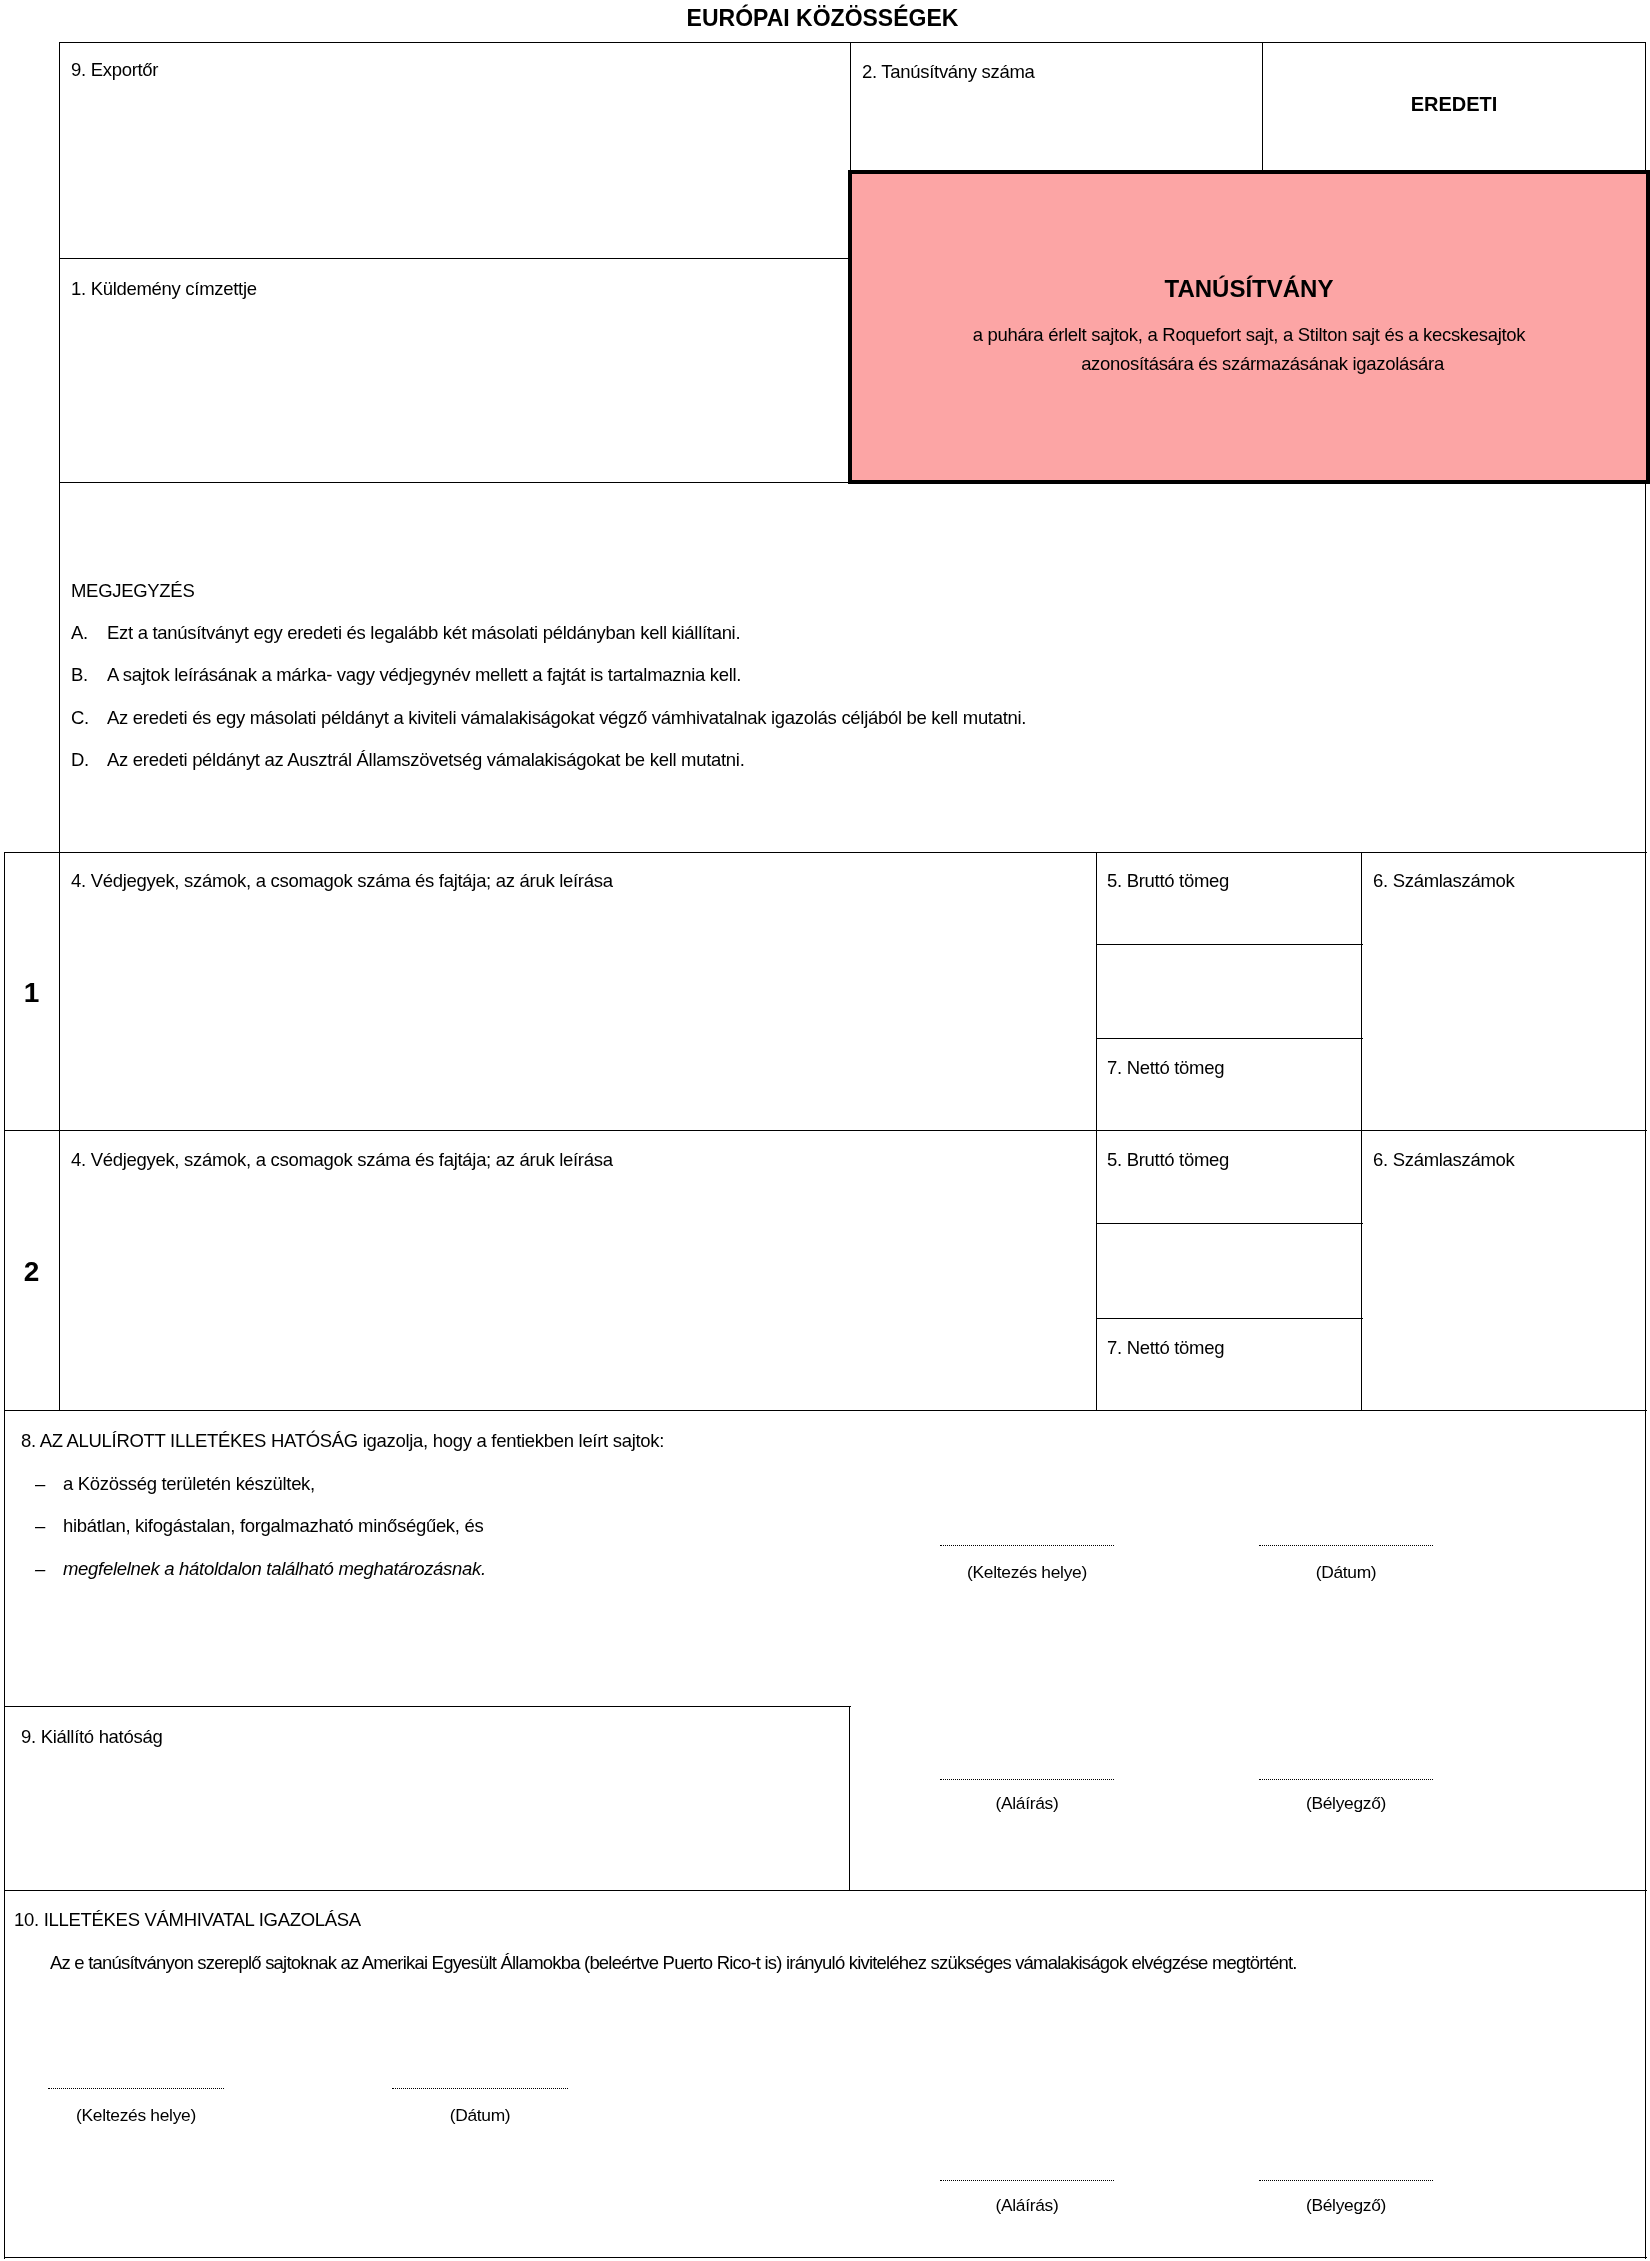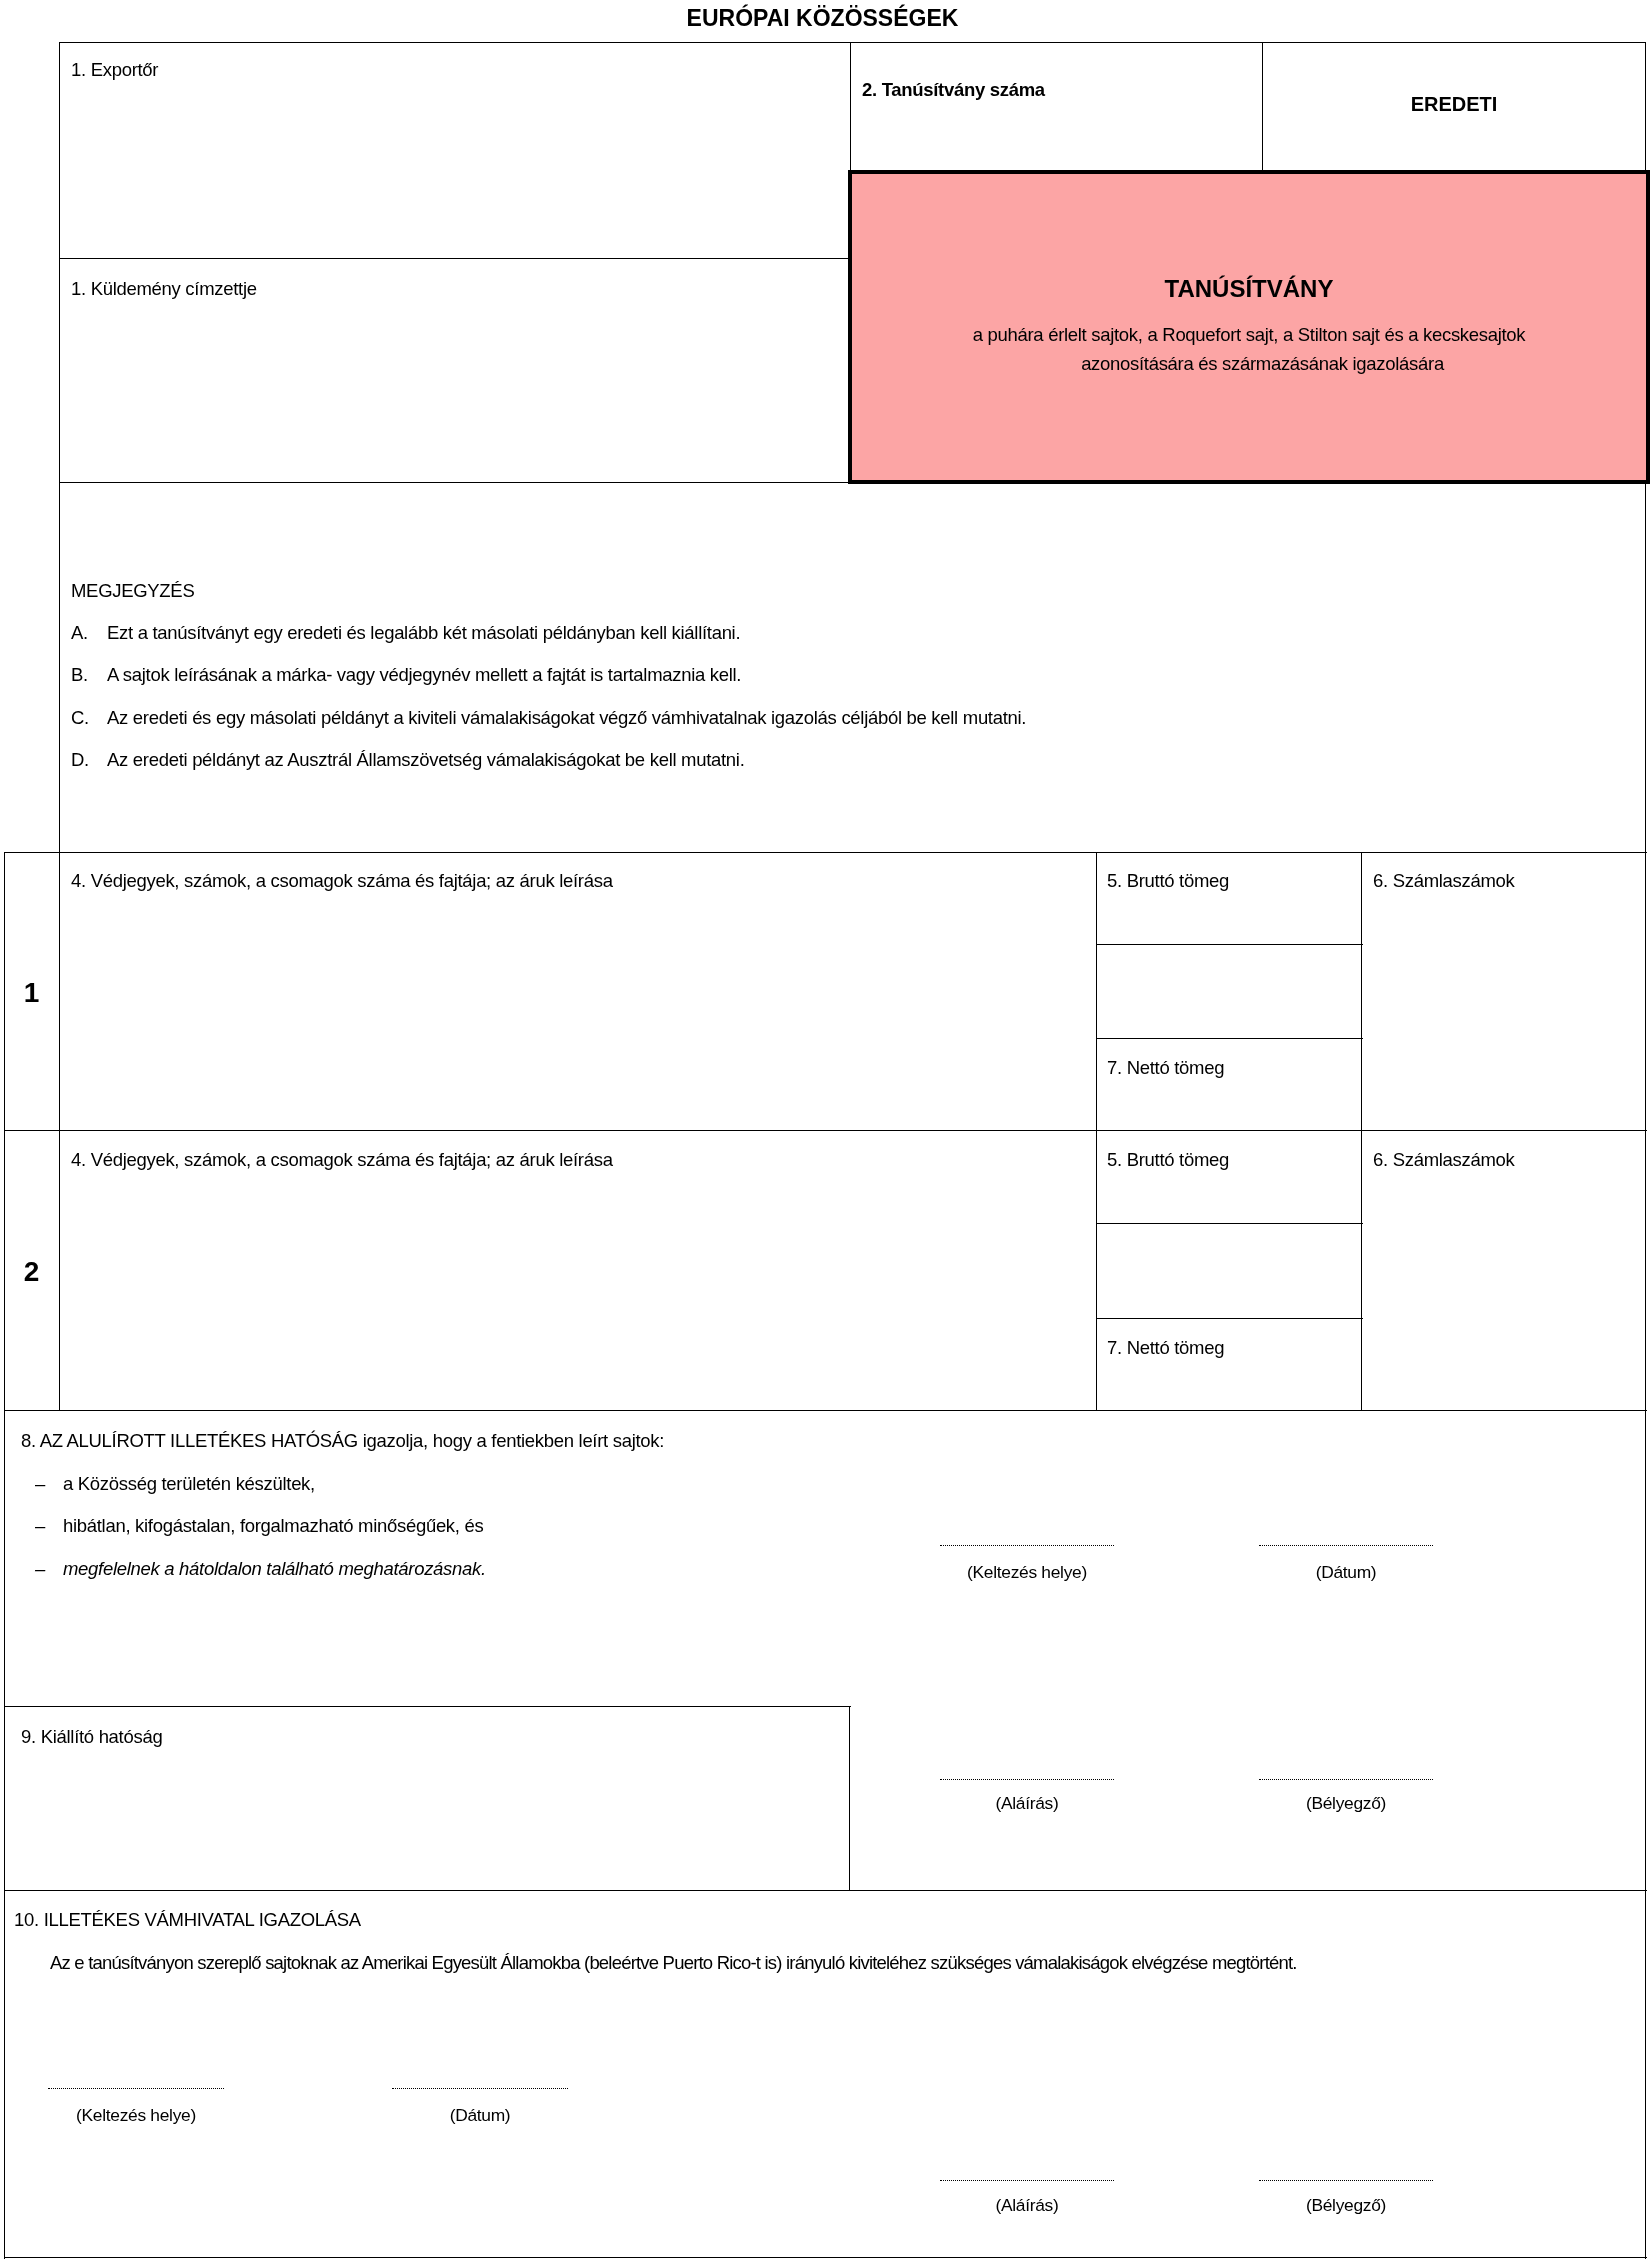--- a/index.html
+++ b/index.html
@@ -25,25 +25,25 @@
 </head>
 <body>
 
 <div class="label bold center" style="left:637px; width:371px; top:7px; font-size:23px;">EURÓPAI KÖZÖSSÉGEK</div>
 
 <div class="line-h" style="left:59px; width:1587px; top:42px;"></div>
 <div class="line-v" style="left:59px; top:42px; height:811px;"></div>
 <div class="line-v" style="left:1645px; top:42px; height:2217px;"></div>
 
 <div class="field" style="left:60px; top:43px; width:788px; height:214px;"></div>
-<div class="label" style="left:71px; top:61px;">1. Exportőr</div>
+<div class="label" style="left:71px; top:61px;">9. Exportőr</div>
 
 <div class="line-v" style="left:850px; top:42px; height:130px;"></div>
 <div class="field" style="left:851px; top:43px; width:410px; height:127px;"></div>
-<div class="label" style="left:862px; top:81px;font-weight:bold;">2. Tanúsítvány száma</div>
+<div class="label" style="left:862px; top:63px;">2. Tanúsítvány száma</div>
 
 <div class="line-v" style="left:1262px; top:42px; height:130px;"></div>
 <div class="label bold center" style="left:1263px; width:382px; top:94px; font-size:20px;">EREDETI</div>
 
 <div class="line-h" style="left:59px; width:791px; top:258px;"></div>
 <div class="field" style="left:60px; top:259px; width:788px; height:222px;"></div>
 <div class="label" style="left:71px; top:280px;">1. Küldemény címzettje</div>
 
 <div class="thick-box" style="left:848px; top:170px; width:802px; height:314px;">
   <div class="label bold center" style="left:0; right:0; top:103px; font-size:24px;">TANÚSÍTVÁNY</div>

